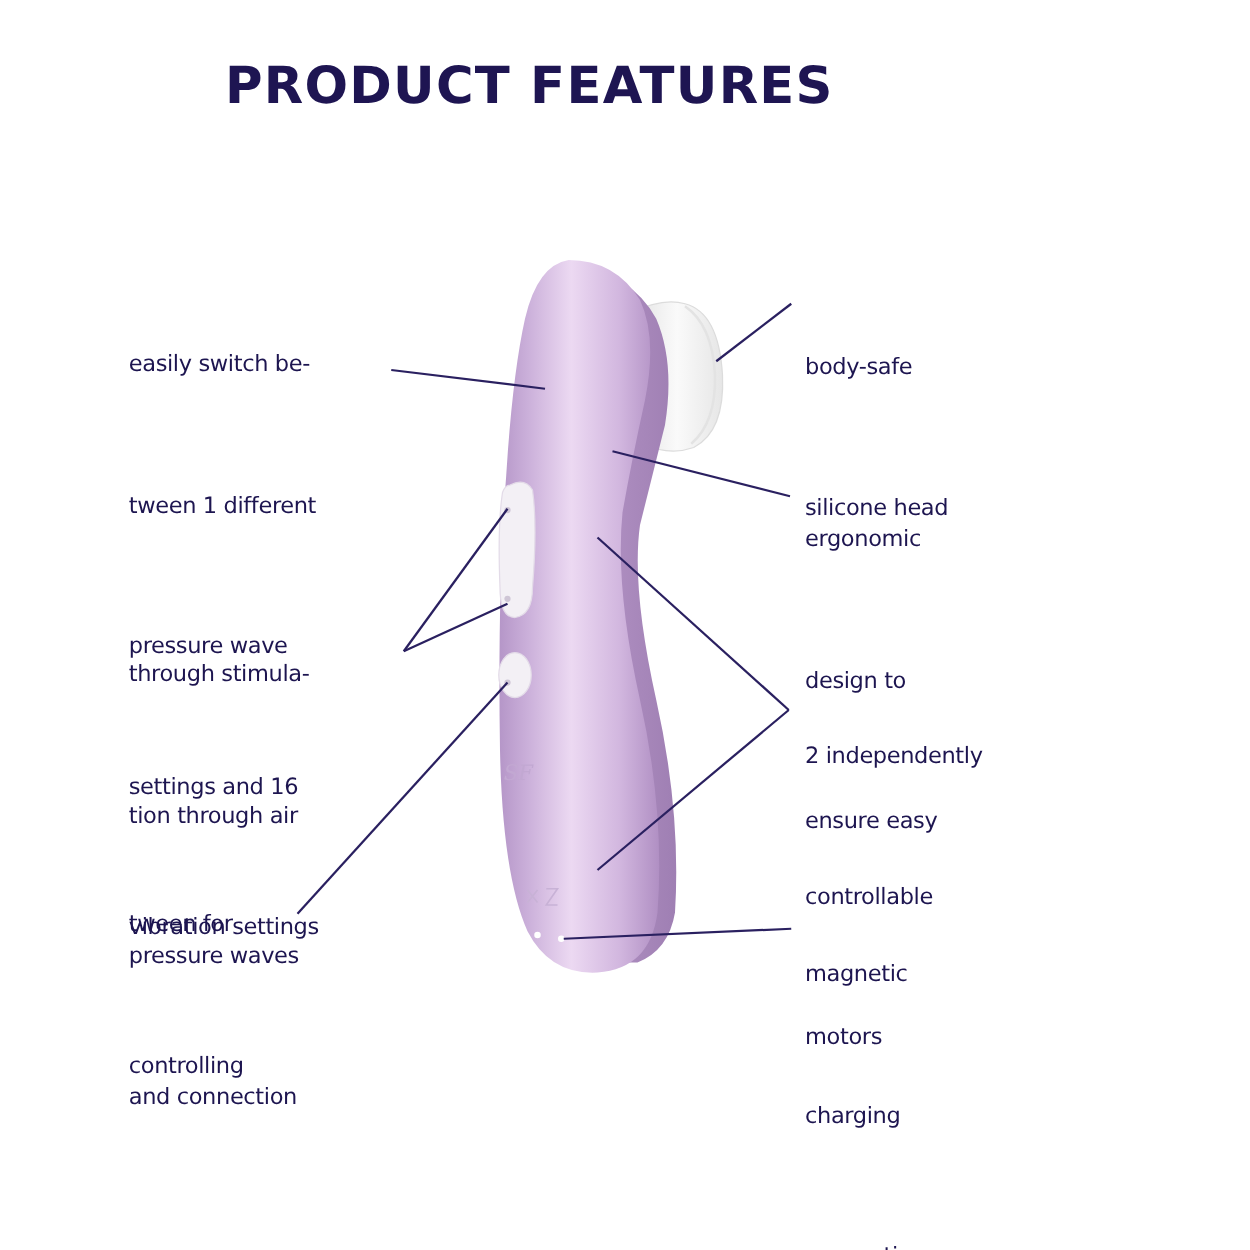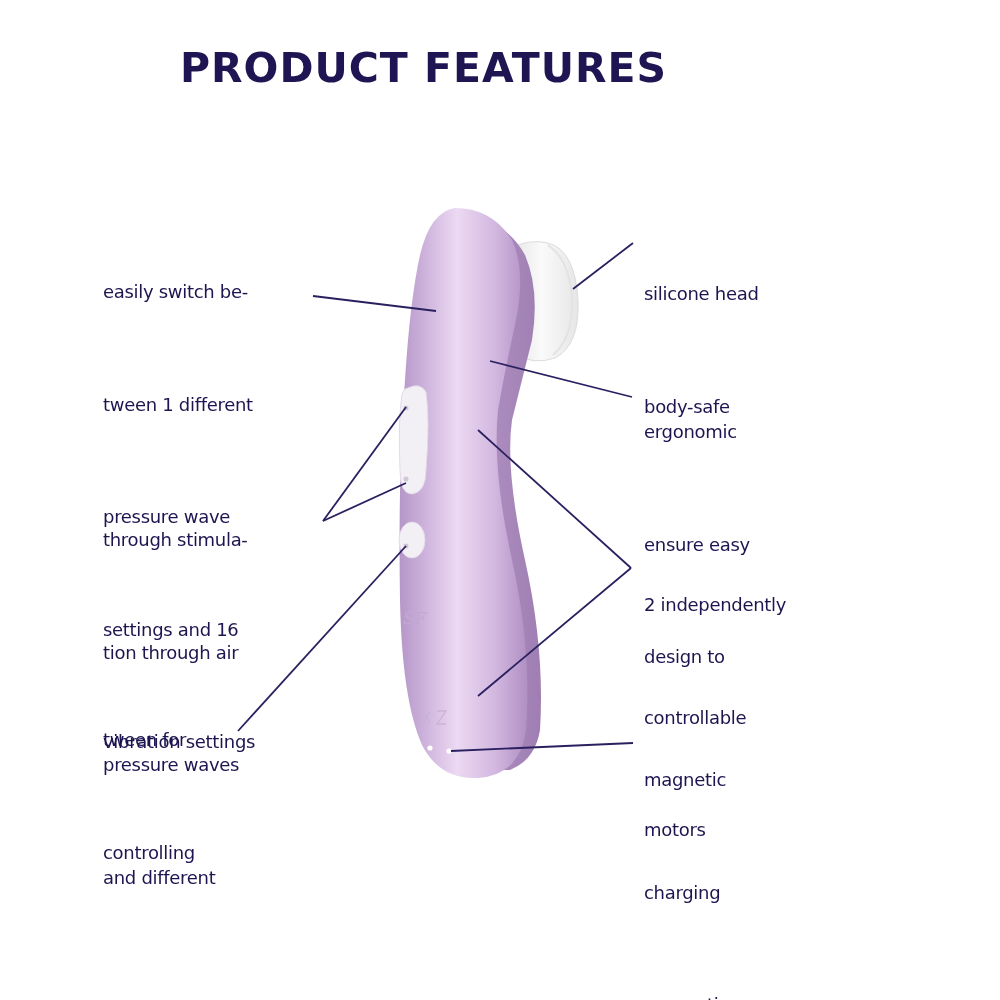--- a/index.html
+++ b/index.html
@@ -94,38 +94,38 @@
   <span class="line">tween 1 different</span>
   <span class="line">pressure wave</span>
   <span class="line">settings and 16</span>
   <span class="line">vibration settings</span>
 </div>
 
 <div class="label" style="left:103px; top:446px;">
   <span class="line">through stimula-</span>
   <span class="line">tion through air</span>
   <span class="line">pressure waves</span>
-  <span class="line">and different</span>
+  <span class="line">and connection</span>
 </div>
 
 <div class="label" style="left:103px; top:646px;">
   <span class="line">tween for</span>
   <span class="line">controlling</span>
   
 </div>
 
 <div class="label" style="left:644px; top:200px;">
+  <span class="line">body-safe</span>
   <span class="line">silicone head</span>
-  <span class="line">body-safe</span>
 </div>
 
 <div class="label" style="left:644px; top:338px;">
   <span class="line">ergonomic</span>
+  <span class="line">design to</span>
   <span class="line">ensure easy</span>
-  <span class="line">design to</span>
 </div>
 
 <div class="label" style="left:644px; top:511px;">
   <span class="line">2 independently</span>
   <span class="line">controllable</span>
   <span class="line">motors</span>
 </div>
 
 <div class="label" style="left:644px; top:686px;">
   <span class="line">magnetic</span>

